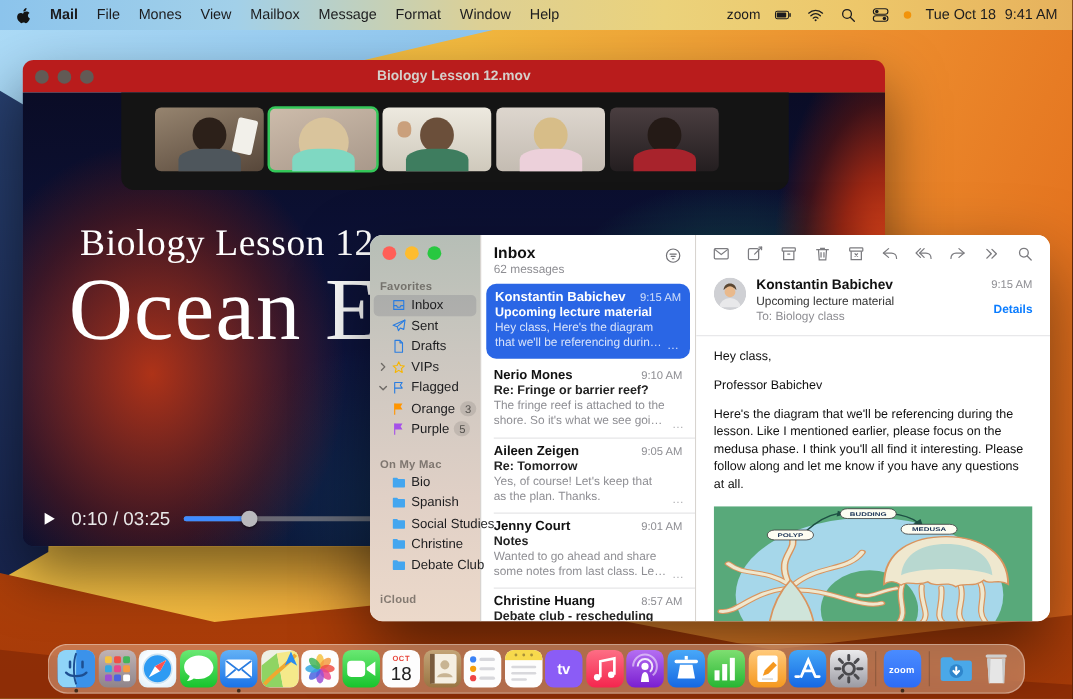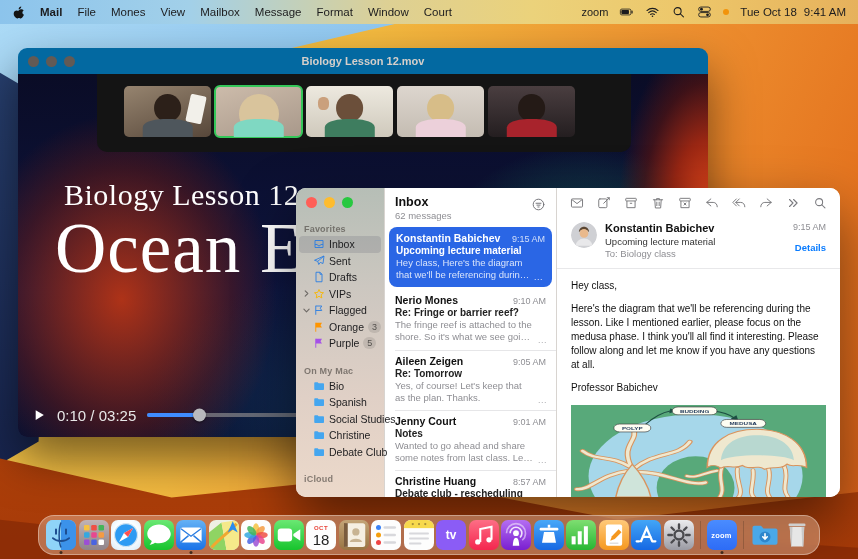--- a/index.html
+++ b/index.html
@@ -32,21 +32,21 @@
   .mb-right { margin-left:auto; display:flex; align-items:center; gap:11px; }
   .mb-status-icon { width:15px; height:14px; color:#1c1c1e; display:flex; align-items:center; }
   .mb-status-icon svg { width:100%; height:100%; }
   .mb-zoomtext { font-size:11px; }
   .mb-recdot { width:6px; height:6px; border-radius:50%; background:#f2930a; }
   .mb-clock { display:flex; gap:7px; font-size:11.5px; }
 
   
   .qt-window { position:absolute; left:18px; top:48px; width:690px; height:389px;
     border-radius:9px; overflow:hidden; box-shadow:0 22px 46px rgba(0,0,0,.5); z-index:10; }
-  .qt-titlebar { height:26px; background:#0369a1; position:relative;
+  .qt-titlebar { height:26px; background:#b91c1c; position:relative;
     display:flex; align-items:center; justify-content:center;
     color:#d5cfca; font-size:11px; font-weight:bold; }
   .qt-lights { position:absolute; left:10px; top:0; bottom:0; display:flex; align-items:center; gap:7px; }
   .qt-light { width:11px; height:11px; border-radius:50%; background:#625a55; }
   .qt-content { position:relative; height:363px;
     background:
       radial-gradient(ellipse 120px 250px at 100% 40%, rgba(255,80,26,.95) 0%, rgba(176,42,14,.85) 32%, rgba(110,22,8,.5) 55%, transparent 75%),
       radial-gradient(ellipse 230px 210px at 82% 60%, rgba(28,158,118,.65), transparent 70%),
       radial-gradient(ellipse 210px 250px at 15% 62%, rgba(214,58,14,.8), rgba(140,30,8,.35) 52%, transparent 74%),
       radial-gradient(ellipse 280px 190px at 48% 92%, rgba(22,70,110,.55), transparent 72%),
@@ -213,21 +213,21 @@
   <span class="mb-app">Mail</span>
   <span style="display:flex;">
 
   <span class="mb-item">File</span>
       <span class="mb-item">Mones</span>
       <span class="mb-item">View</span>
       <span class="mb-item">Mailbox</span>
       <span class="mb-item">Message</span>
       <span class="mb-item">Format</span>
       <span class="mb-item">Window</span>
-      <span class="mb-item">Court</span>
+      <span class="mb-item">Help</span>
     </span>
   <span class="mb-right">
     <span class="mb-zoomtext">zoom</span>
     <span class="mb-status-icon">
         <svg viewBox="0 0 24 24" xmlns="http://www.w3.org/2000/svg" fill="none" stroke="currentColor" stroke-width="1.4">
           <rect x="1.5" y="7" width="18" height="10" rx="2.5"></rect>
           <rect x="3.2" y="8.7" width="13" height="6.6" rx="1.2" fill="currentColor" stroke="none"></rect>
           <path d="M21.5 10.3v3.4" stroke-linecap="round" stroke-width="2"></path>
         </svg>
       </span>
@@ -632,22 +632,22 @@
           <span>To:</span>&nbsp;<span>Biology class</span>
         </div>
       </div>
       <div class="rh-side">
         <div class="rh-time">9:15 AM</div>
         <div class="rh-details">Details</div>
       </div>
     </div>
     <div class="read-body">
       <p>Hey class,</p>
+      <p>Professor Babichev</p>
       <p>Here's the diagram that we'll be referencing during the lesson. Like I mentioned earlier, please focus on the medusa phase. I think you'll all find it interesting. Please follow along and let me know if you have any questions at all.</p>
-      <p>Professor Babichev</p>
       <div class="diagram">
         <svg viewBox="0 0 262 140" preserveAspectRatio="none">
           <rect x="0" y="0" width="262" height="140" fill="#58a97a"></rect>
           <ellipse cx="128" cy="108" rx="110" ry="94" fill="#a6d7ea"></ellipse>
           <ellipse cx="128" cy="126" rx="40" ry="48" fill="#58a97a"></ellipse>
 
           <g fill="none" stroke="#d9945e" stroke-width="6" stroke-linecap="round">
             <path d="M62,95 C40,75 26,86 12,70"></path>
               <path d="M62,95 C50,60 70,55 64,36"></path>
             <path d="M64,98 C85,70 110,80 122,56"></path>

